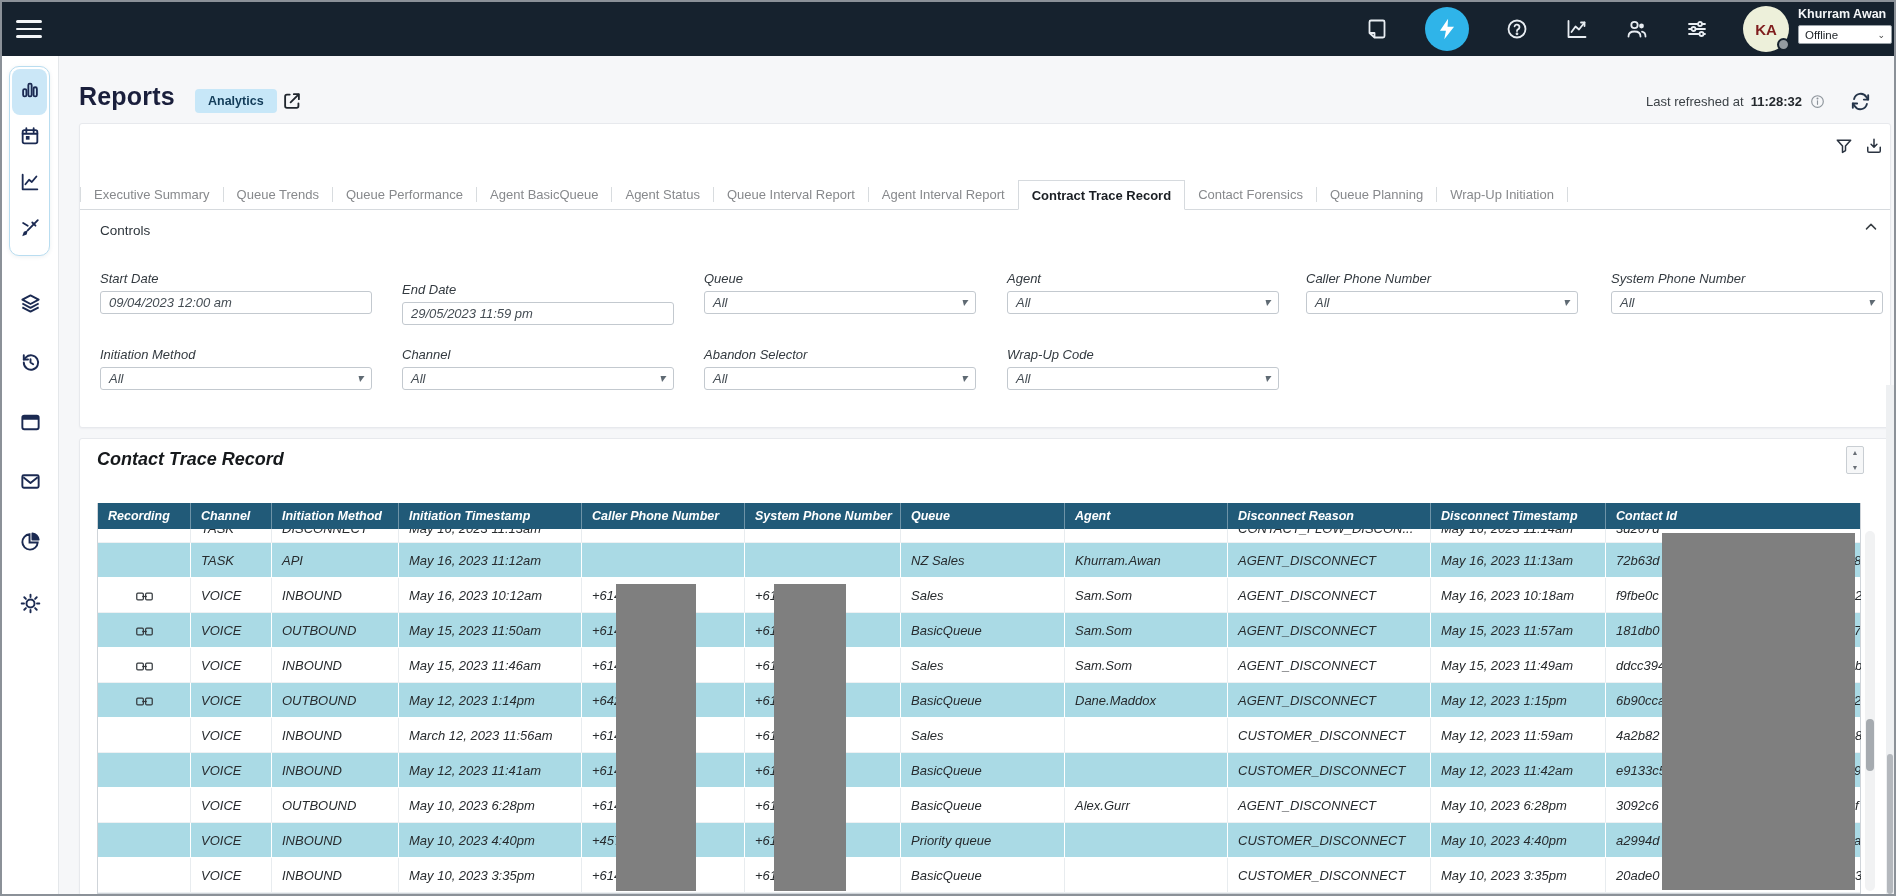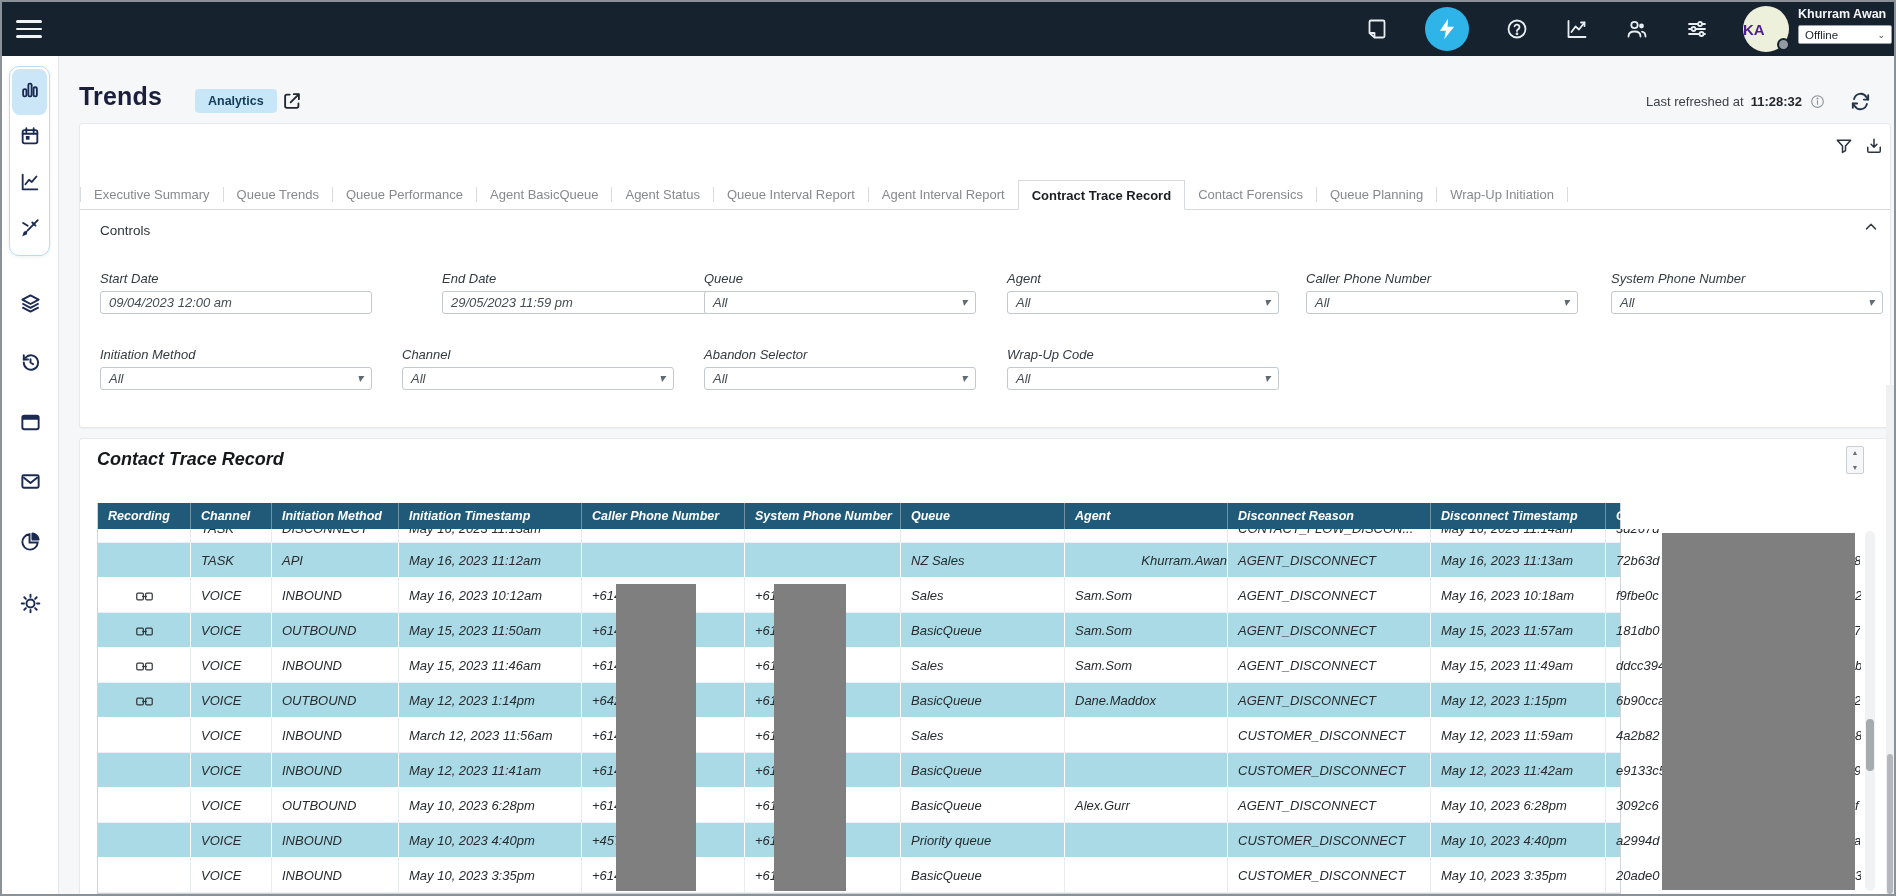--- a/index.html
+++ b/index.html
@@ -8,21 +8,21 @@
 
   
   .topbar { position:absolute; left:0; top:0; width:100%; height:54px; background:#16222e; z-index:30; }
   .hamburger { position:absolute; left:14px; top:14px; width:26px; height:26px; display:flex; flex-direction:column; justify-content:center; gap:5px; cursor:pointer; }
   .hamburger span { display:block; height:2.6px; background:#f2f5f7; border-radius:2px; }
   .tb-icons { position:absolute; right:185px; top:0; height:54px; display:flex; align-items:center; gap:36px; }
   .tb-icon { width:24px; height:24px; color:#e8edf2; display:flex; align-items:center; justify-content:center; cursor:pointer; }
   .tb-icon svg { width:24px; height:24px; }
   .tb-icon.tb-active { width:44px; height:44px; border-radius:50%; background:#2fb4e9; }
   .tb-icon.tb-active svg { width:26px; height:26px; }
-  .avatar { position:absolute; left:1741px; top:4px; width:46px; height:46px; border-radius:50%; background:#edf0da; color:#4c1d95; font-size:15px; font-weight:700; display:flex; align-items:center; z-index:31; }
+  .avatar { position:absolute; left:1741px; top:4px; width:46px; height:46px; border-radius:50%; background:#edf0da; color:#7f1d1d; font-size:15px; font-weight:700; display:flex; align-items:center; justify-content:center; z-index:31; }
   .avatar .dot { position:absolute; right:-1px; bottom:1px; width:13px; height:13px; border-radius:50%; background:#939ba1; border:2px solid #16222e; }
   .userblock { position:absolute; left:1796px; top:5px; width:96px; }
   .username { color:#f4f6f8; font-size:12.5px; font-weight:600; white-space:nowrap; }
   .status-select { margin-top:4px; width:94px; height:19px; background:#fff; border:1px solid #9aa2a8; border-radius:2px; font-size:11.5px; color:#1c2126; display:flex; align-items:center; padding:0 6px; justify-content:space-between; cursor:pointer; }
   .status-select .chev { font-size:9px; color:#444; }
 
   
   .sidebar { position:absolute; left:0; top:54px; width:57px; bottom:0; background:#ffffff; border-right:1px solid #e4e7ea; z-index:20; }
   .sb-group { position:absolute; left:7px; top:10px; width:41px; border:1.5px solid #b9ddf0; border-radius:10px; background:#fff; box-shadow:0 1px 4px rgba(30,60,90,.08); padding:2px; }
   .sb-item { width:100%; height:46px; display:flex; align-items:center; justify-content:center; color:#1b2a52; border-radius:8px; cursor:pointer; }
@@ -65,21 +65,21 @@
   .filter-label { font-size:13px; color:#333a40; margin-bottom:5px; white-space:nowrap; }
   .field { position:relative; width:272px; height:23px; border:1px solid #c3c9cf; border-radius:3px; background:#fff; font-size:13px; color:#454d54; display:flex; align-items:center; padding:0 8px; cursor:pointer; white-space:nowrap; }
   .field .chev { position:absolute; right:8px; top:3px; font-size:12px; color:#5f6a73; }
 
   
   .table-card { left:20px; top:382px; width:1812px; height:458px;font-style:italic; }
   .table-title { position:absolute; left:17px; top:10px; font-size:18px; font-weight:700; color:#16191c; }
   .mini-scroll { position:absolute; right:26px; top:7px; width:18px; height:28px; border:1px solid #c9ced3; background:#f6f7f8; border-radius:2px; display:flex; flex-direction:column; align-items:center; justify-content:space-between; padding:2px 0; cursor:pointer; }
   .mini-scroll span { font-size:7px; color:#6a7077; line-height:1; }
 
-  .tbl { position:absolute; left:17px; top:64px; width:1524px; border:1px solid #cfd4d9; border-top:none; }
+  .tbl { position:absolute; left:17px; top:64px; width:1764px; border:1px solid #cfd4d9; border-top:none; }
   .thead { display:flex; height:26px; background:#215a78; }
   .th { display:flex; align-items:center; padding-left:10px; color:#fff; font-size:12.5px; font-weight:700; white-space:nowrap; overflow:hidden; border-right:1px solid rgba(255,255,255,.35); }
   .th:last-child { border-right:none; }
   .trow { display:flex; height:35px; background:#fff; border-bottom:1px solid #eef1f3; }
   .trow.blue { background:#aadae5; border-bottom:1px solid #fff; }
   .cell { display:flex; align-items:center; padding-left:10px; font-size:13px; color:#272b2e; white-space:nowrap; overflow:hidden; border-right:1px solid #e8ecef; position:relative; }
   .trow.blue .cell { border-right:1px solid #ffffff; }
   .cell:last-child { border-right:none; }
   .cell-rec { justify-content:center; padding-left:0; }
   .rec-ic { width:17px; height:11px; color:#33383c; cursor:pointer; }
@@ -266,21 +266,21 @@
             <g fill="none" stroke="currentColor" stroke-width="2" stroke-linecap="round">
               <circle cx="12" cy="12" r="4.2"></circle>
               <path d="M12 2.8v2.4M12 18.8v2.4M2.8 12h2.4M18.8 12h2.4M5.5 5.5l1.7 1.7M16.8 16.8l1.7 1.7M18.5 5.5l-1.7 1.7M7.2 16.8l-1.7 1.7"></path>
             </g>
           </svg></span>
       </div>
     </div>
 
   <div class="content">
     <div class="page-header">
-      <div class="page-title">Trends</div>
+      <div class="page-title">Reports</div>
       <div class="badge">Analytics</div>
       <div class="ext-link">
         <svg viewBox="0 0 24 24">
             <g fill="none" stroke="currentColor" stroke-width="2" stroke-linecap="round" stroke-linejoin="round">
               <path d="M9.5 5H6.5a2 2 0 0 0-2 2v10.5a2 2 0 0 0 2 2H17a2 2 0 0 0 2-2v-3"></path>
               <path d="M14 4.5h5.5V10"></path>
               <path d="M19 5l-8.5 8.5"></path>
             </g>
           </svg>
       </div>
@@ -353,21 +353,21 @@
             <path d="M6 14.5L12 8.5 18 14.5" fill="none" stroke="currentColor" stroke-width="2" stroke-linecap="round" stroke-linejoin="round"></path>
           </svg>
       </div>
       <div>
           <div class="filter" style="left: 20px; top: 147px;">
             <div class="filter-label">Start Date</div>
             <div class="field">
               <span>09/04/2023 12:00 am</span>
             </div>
           </div>
-          <div class="filter" style="left: 322px; top: 147px; margin-left: 40px;">
+          <div class="filter" style="left: 322px; top: 158px;">
             <div class="filter-label">End Date</div>
             <div class="field">
               <span>29/05/2023 11:59 pm</span>
             </div>
           </div>
           <div class="filter" style="left: 624px; top: 147px;">
             <div class="filter-label">Queue</div>
             <div class="field">
               <span>All</span>
               <span class="chev">▾</span>
@@ -492,21 +492,21 @@
               </div>
               <div class="cell" style="flex: 0 0 163px;">
                 <span></span>
               </div>
               <div class="cell" style="flex: 0 0 156px;">
                 <span></span>
               </div>
               <div class="cell" style="flex: 0 0 164px;">
                 <span>NZ Sales</span>
               </div>
-              <div class="cell" style="flex: 0 0 163px; justify-content: flex-end;">
+              <div class="cell" style="flex: 0 0 163px;">
                 <span>Khurram.Awan</span>
               </div>
               <div class="cell" style="flex: 0 0 203px;">
                 <span>AGENT_DISCONNECT</span>
               </div>
               <div class="cell" style="flex: 0 0 175px;">
                 <span>May 16, 2023 11:13am</span>
               </div>
               <div class="cell" style="flex: 0 0 256px;">
                 <span>72b63d</span>

